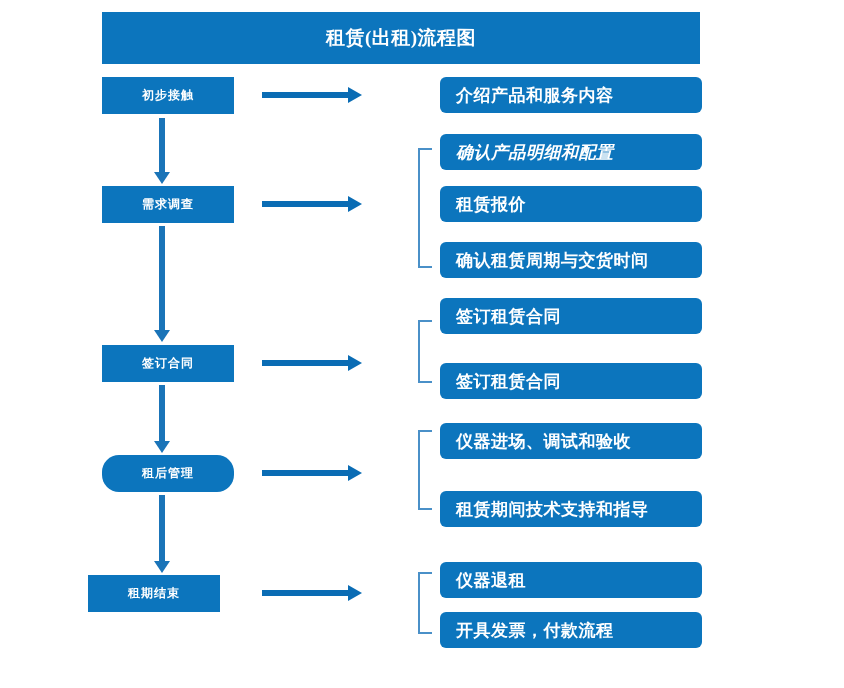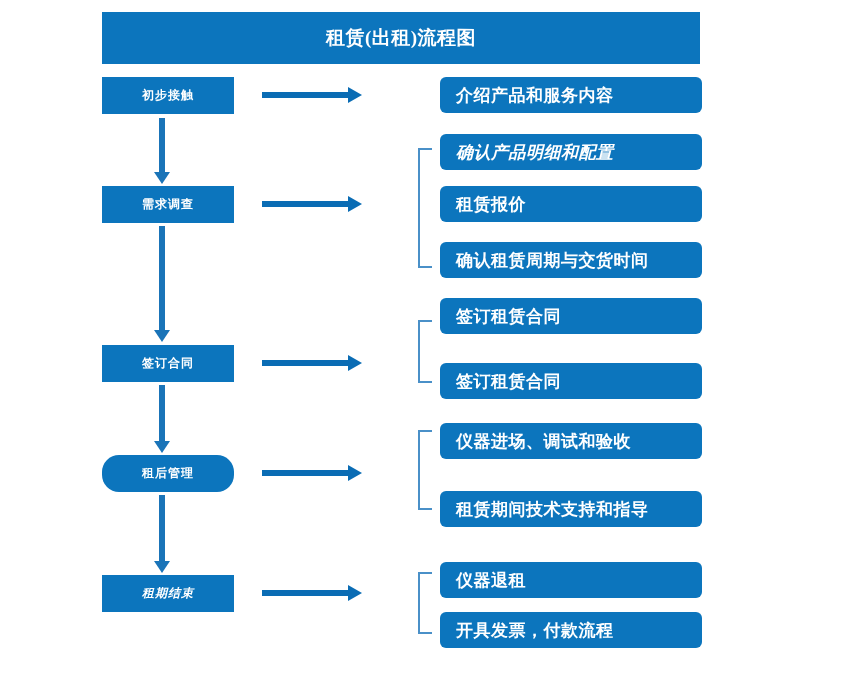--- a/index.html
+++ b/index.html
@@ -129,21 +129,21 @@
 <body>
 
 <div id="canvas">
 
   <div class="title-bar">租赁(出租)流程图</div>
 
   <div class="stage-box" style="left:102px; top:77px;">初步接触</div>
   <div class="stage-box" style="left:102px; top:186px;">需求调查</div>
   <div class="stage-box" style="left:102px; top:345px;">签订合同</div>
   <div class="stage-box" style="left:102px; top:455px;border-radius:17px;">租后管理</div>
-  <div class="stage-box" style="left:102px; top:575px;font-style:italic;">租期结束</div>
+  <div class="stage-box" style="left:88px; top:575px;">租期结束</div>
 
   <div class="arrow-v" style="left:151px; top:118px; height:66px;">
     <div class="shaft" style="height:54px;"></div>
     <div class="head" style="top:54px;"></div>
   </div>
   <div class="arrow-v" style="left:151px; top:226px; height:116px;">
     <div class="shaft" style="height:104px;"></div>
     <div class="head" style="top:104px;"></div>
   </div>
   <div class="arrow-v" style="left:151px; top:385px; height:68px;">

